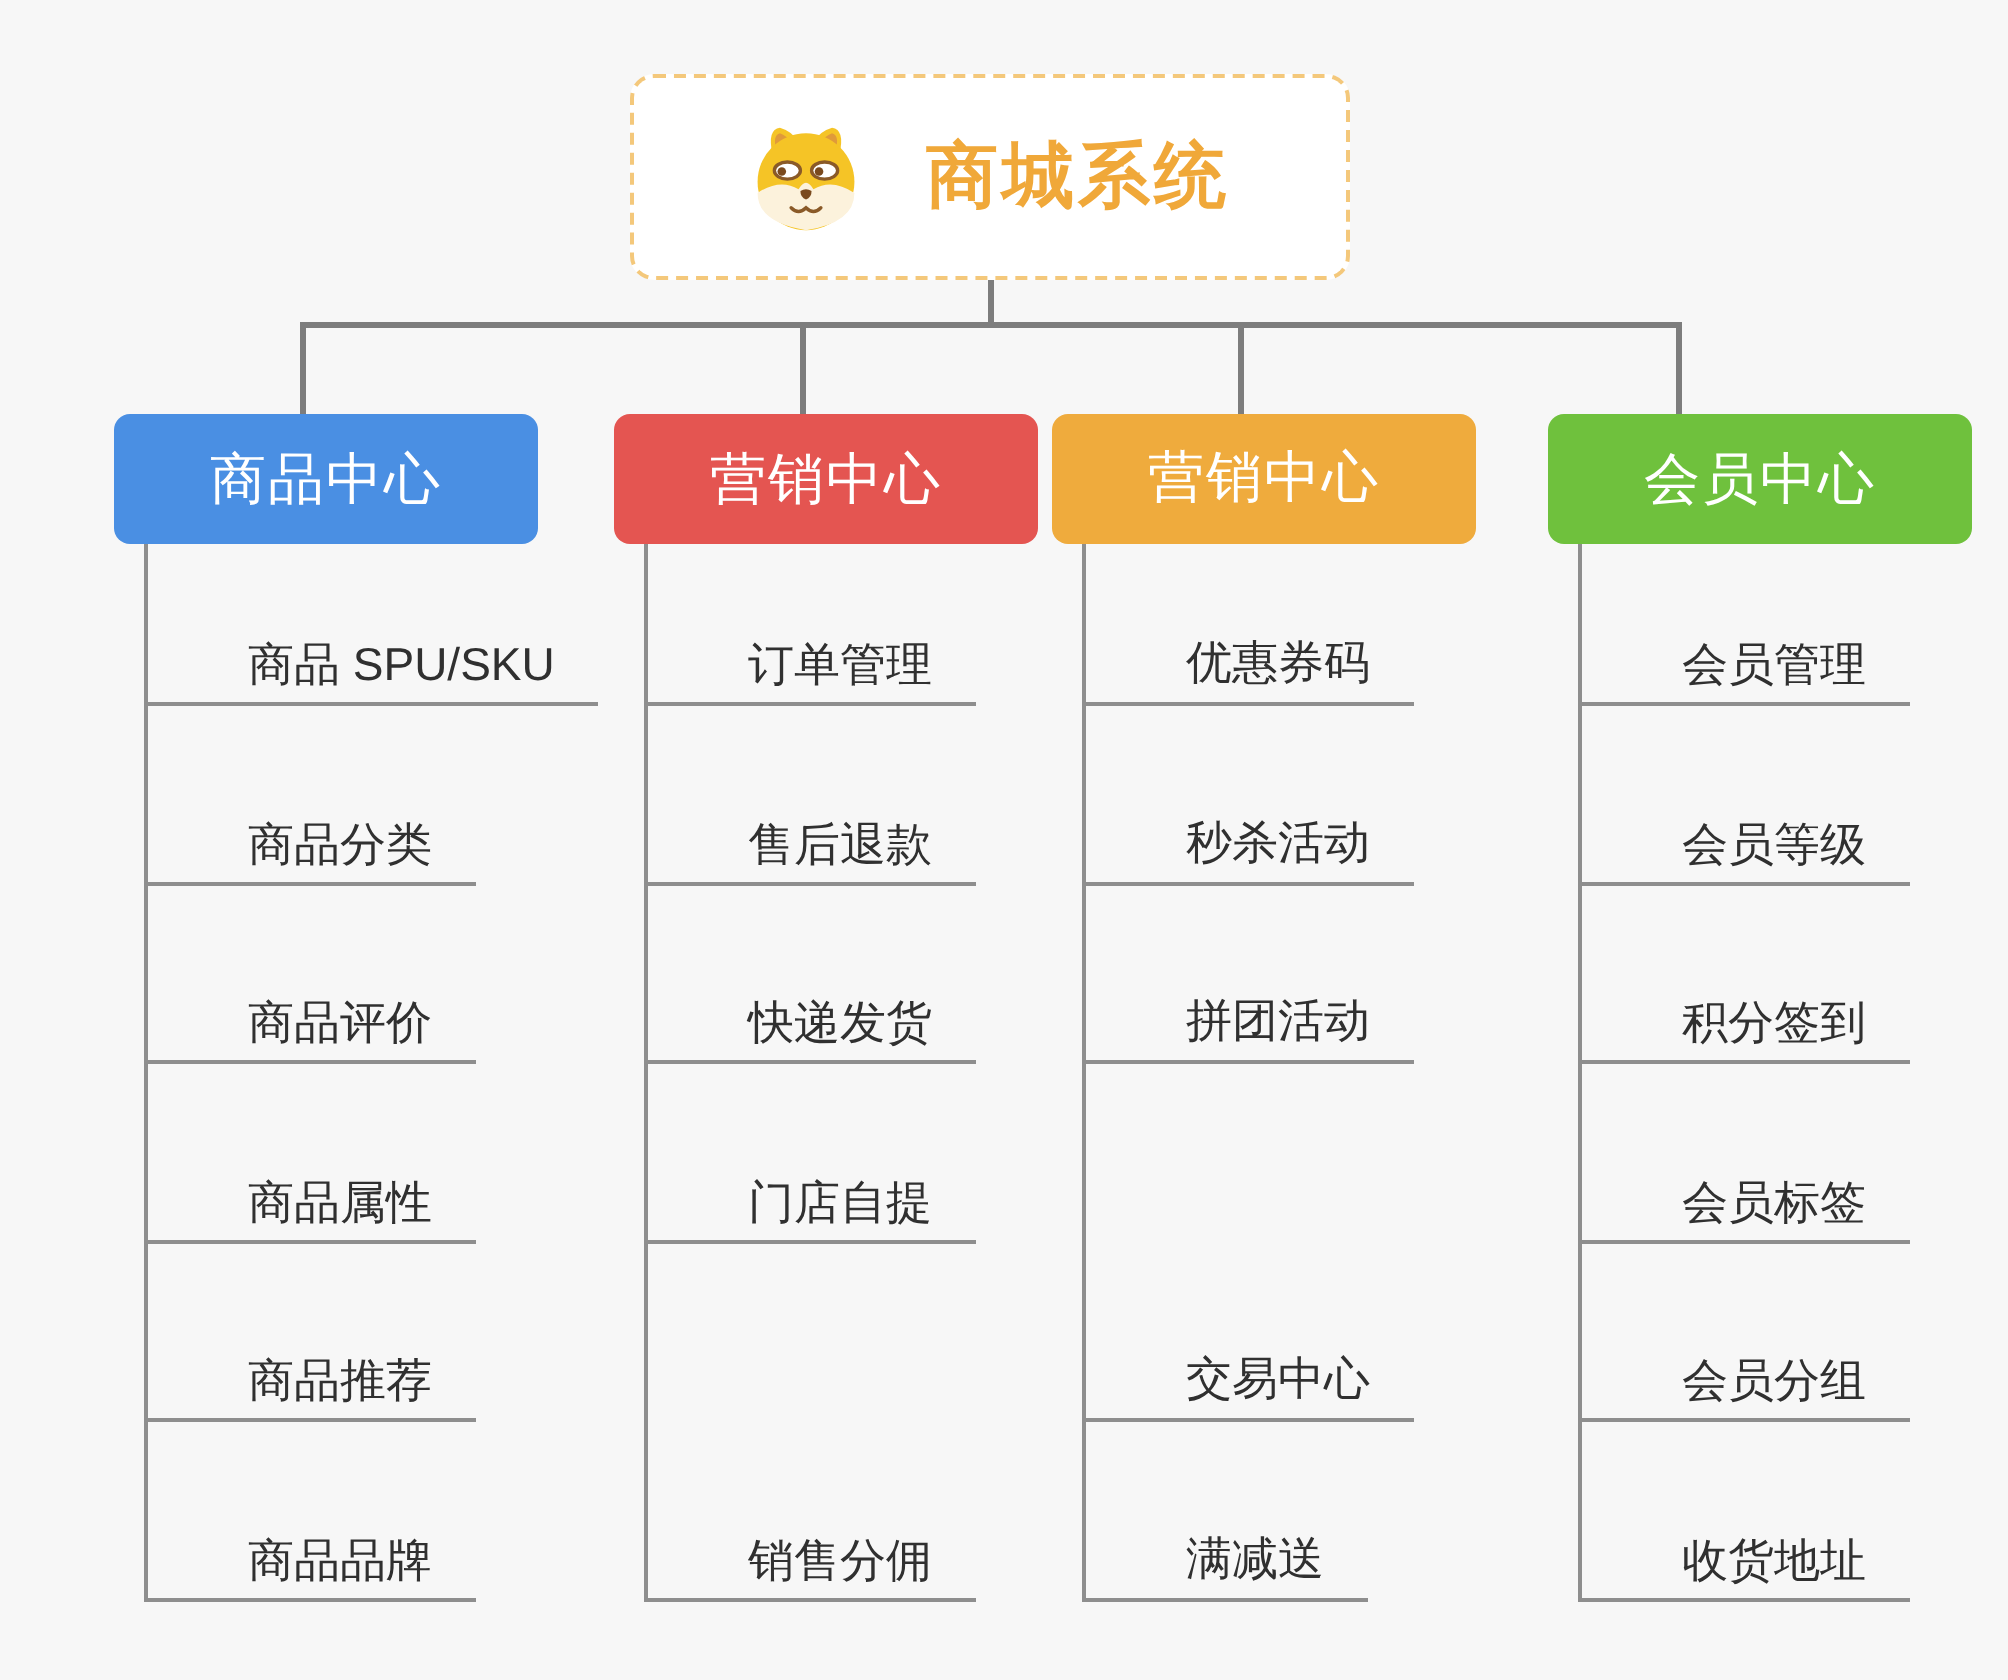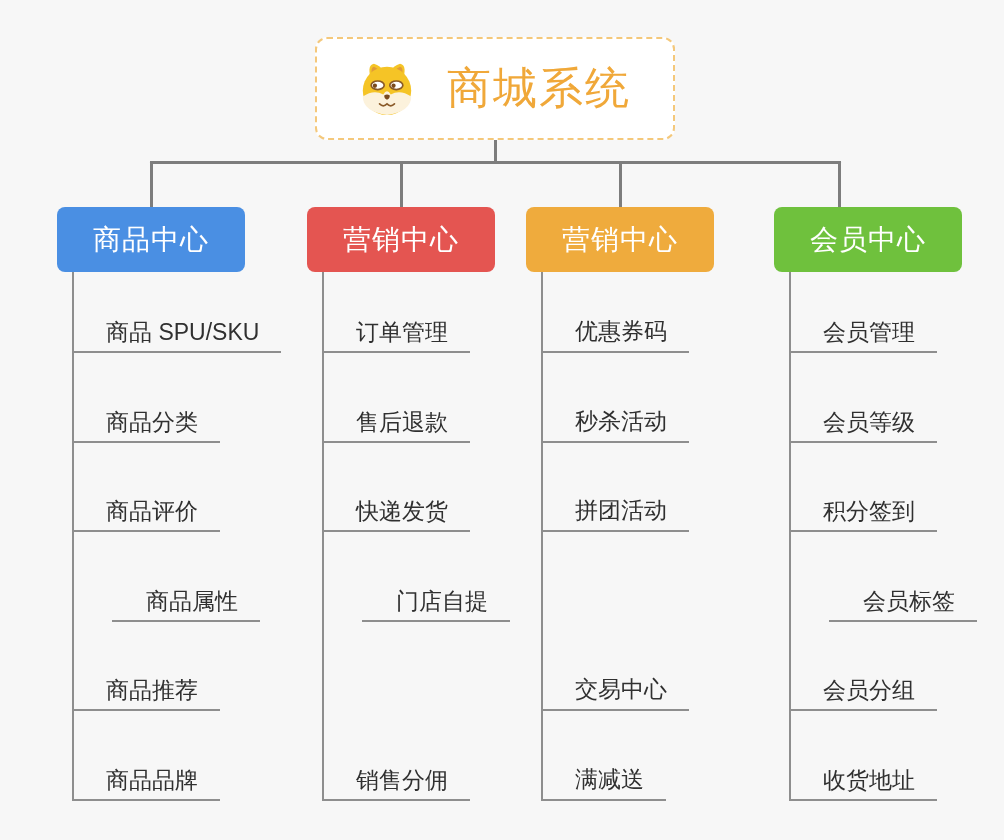--- a/index.html
+++ b/index.html
@@ -3,40 +3,40 @@
 <meta charset="utf-8">
 <style>
   html,body{margin:0;padding:0;}
   body{font-family:"Liberation Sans","DejaVu Sans",sans-serif;}
   .canvas{position:relative;width:1004px;height:840px;background:#F7F7F7;overflow:hidden;}
 
   
   .root-box{position:absolute;left:315px;top:37px;width:360px;height:103px;
     background:#FFFFFF;border:2px dashed #F4C87B;border-radius:12px;
     box-sizing:border-box;display:flex;align-items:center;justify-content:center;gap:14px;cursor:pointer;}
-  .root-label{font-size:44px;font-weight:normal;letter-spacing:2px;margin-left:18px;}
+  .root-label{font-size:36px;font-weight:bold;letter-spacing:2px;margin-left:18px;}
   .dog{width:56px;height:54px;flex:0 0 auto;}
 
   
   .line{position:absolute;background:#7D7D7D;}
   .stub-root{left:493.5px;top:140px;width:3px;height:24px;}
   .hline{left:149.5px;top:161px;width:691px;height:3px;border-radius:2px;}
   .drop{top:161px;width:3px;height:46px;}
   .drop-0{left:149.5px;} .drop-1{left:399.5px;} .drop-2{left:618.5px;} .drop-3{left:837.5px;}
 
   
   .column{position:absolute;top:207px;width:260px;height:600px;}
   .col-0{left:57px;} .col-1{left:307px;} .col-2{left:526px;font-family:Liberation Serif, serif;} .col-3{left:774px;}
-  .branch-box{width:188px;height:65px;border-radius:8px;color:#FFFFFF;font-size:28px;
+  .branch-box{width:212px;height:65px;border-radius:8px;color:#FFFFFF;font-size:28px;
     line-height:65px;text-align:center;letter-spacing:1px;cursor:pointer;}
   .vline{position:absolute;left:15px;top:65px;width:2px;height:529px;background:#8E8E8E;}
   .leaf{position:absolute;left:15px;height:38px;box-sizing:border-box;
-    padding:0 22px 0 34px;border-bottom:2px solid #8E8E8E;
+    padding:0 22px 0 52px;border-bottom:2px solid #8E8E8E;
     font-size:23px;line-height:34px;color:#303030;white-space:nowrap;cursor:pointer;}
-  .l0{top:108px;} .l1{top:197.5px;} .l2{top:287px;} .l3{top:376.5px;margin-left:40px;} .l4{top:466px;} .l5{top:555.5px;}
+  .l0{top:108px;} .l1{top:197.5px;} .l2{top:287px;} .l3{top:376.5px;} .l4{top:466px;} .l5{top:555.5px;}
 </style>
 </head>
 <body>
 
 <div class="canvas">
 
   <div class="root-box" style="border-color: rgb(244, 200, 123);">
     <svg class="dog" viewBox="0 0 60 58" aria-hidden="true">
       <path d="M12,16 Q9,3 16,2 Q23,4 26,10 Z" fill="#F5C426"></path>
       <path d="M48,16 Q51,3 44,2 Q37,4 34,10 Z" fill="#F5C426"></path>

